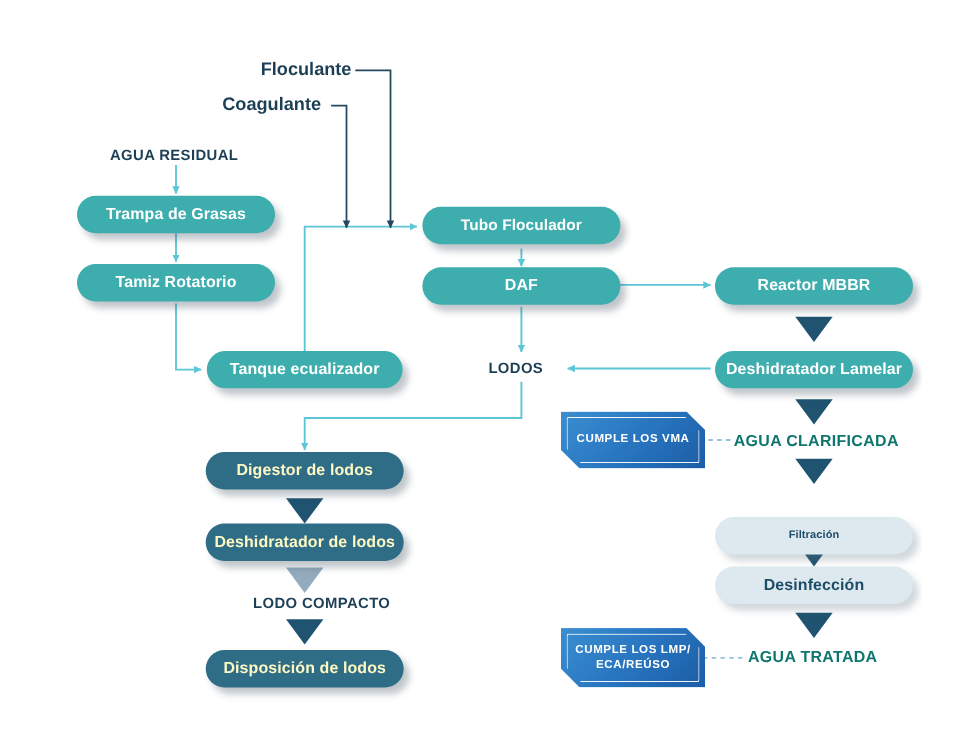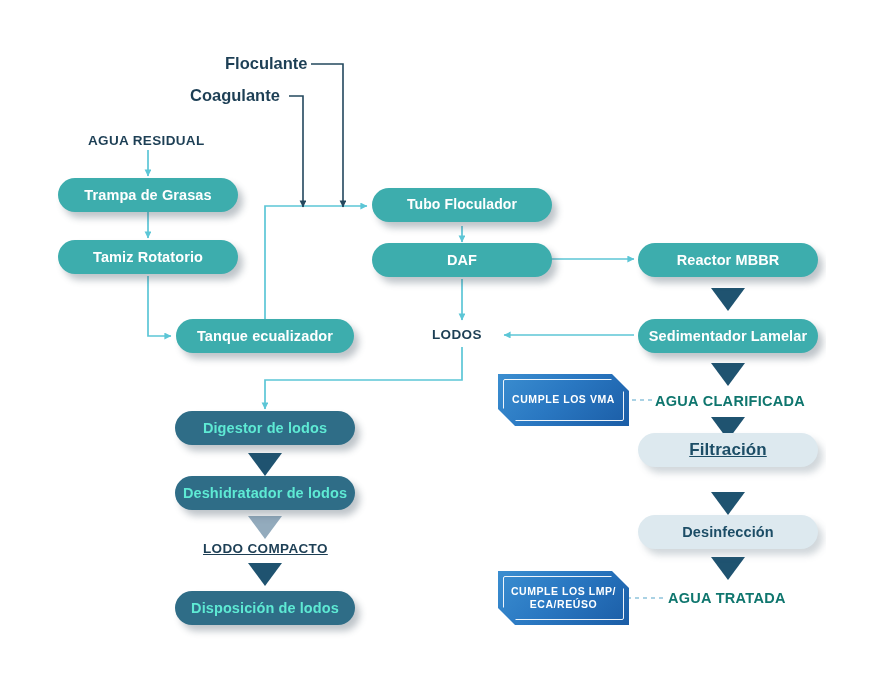--- a/index.html
+++ b/index.html
@@ -6,20 +6,21 @@
   body{
     font-family:"Liberation Sans","DejaVu Sans",sans-serif;
     -webkit-font-smoothing:antialiased;
   }
   #stage{
     position:relative;
     width:826px;
     height:675px;
     background:#ffffff;
     overflow:hidden;
+    margin-left:12px;
   }
   #wires{
     position:absolute;
     left:0;top:0;
     width:871px;height:675px;
     pointer-events:none;
   }
   
   .node{
     position:absolute;
@@ -34,21 +35,21 @@
     line-height:1.12;
     z-index:4;
   }
   .node.teal{
     background:#3dadad;
     color:#ffffff;
     box-shadow:5px 6px 7px rgba(60,80,95,.33);
   }
   .node.navy{
     background:#2f6d87;
-    color:#5eead4;
+    color:#fef9c3;
     box-shadow:5px 6px 7px rgba(60,80,95,.33);
   }
   .node.pale{
     background:#dde9ef;
     color:#1c4d66;
     box-shadow:5px 6px 7px rgba(90,110,125,.28);
   }
   
   .txt{
     position:absolute;
@@ -163,29 +164,29 @@
   <div class="node teal" style="left:372px;top:188px;width:180px;height:34px;font-size:14px;">Tubo Floculador</div>
 
   <div class="node teal" style="left:372px;top:243px;width:180px;height:34px;font-size:14.5px;text-align:right;">DAF</div>
 
   <div class="txt caps" style="left:432px;top:327px;">LODOS</div>
 
   <div class="node teal" style="left:638px;top:243px;width:180px;height:34px;font-size:14.5px;">Reactor MBBR</div>
 
   <div class="tri" style="left:711px;top:288px;"></div>
 
-  <div class="node teal" style="left:638px;top:319px;width:180px;height:34px;font-size:14.5px;">Sedimentador Lamelar</div>
+  <div class="node teal" style="left:638px;top:319px;width:180px;height:34px;font-size:14.5px;">Deshidratador Lamelar</div>
 
   <div class="tri" style="left:711px;top:363px;"></div>
 
   <div class="txt clarified" style="left:655px;top:393px;">AGUA CLARIFICADA</div>
 
   <div class="tri" style="left:711px;top:417px;"></div>
 
-  <div class="node pale" style="left:638px;top:433px;width:180px;height:34px;font-size:17px;text-decoration:underline;">Filtración</div>
+  <div class="node pale" style="left:638px;top:470px;width:180px;height:34px;font-size:10px;">Filtración</div>
 
   <div class="tri" style="left:711px;top:492px;"></div>
 
   <div class="node pale" style="left:638px;top:515px;width:180px;height:34px;font-size:14.5px;">Desinfección</div>
 
   <div class="tri" style="left:711px;top:557px;"></div>
 
   <div class="txt treated" style="left:668px;top:590px;">AGUA TRATADA</div>
 
   <div class="badge" style="left:498px;top:374px;width:131px;height:52px;">
@@ -202,19 +203,19 @@
   </div>
 
   <div class="node navy" style="left:175px;top:411px;width:180px;height:34px;font-size:14.5px;">Digestor de lodos</div>
 
   <div class="tri" style="left:248px;top:453px;"></div>
 
   <div class="node navy" style="left:175px;top:476px;width:180px;height:34px;font-size:14.5px;">Deshidratador de lodos</div>
 
   <div class="tri grey" style="left:248px;top:516px;"></div>
 
-  <div class="txt caps" style="left:203px;top:541px;text-decoration:underline;">LODO COMPACTO</div>
+  <div class="txt caps" style="left:218px;top:541px;">LODO COMPACTO</div>
 
   <div class="tri" style="left:248px;top:563px;"></div>
 
   <div class="node navy" style="left:175px;top:591px;width:180px;height:34px;font-size:14.5px;">Disposición de lodos</div>
 
 </div>
 
 </body></html>

